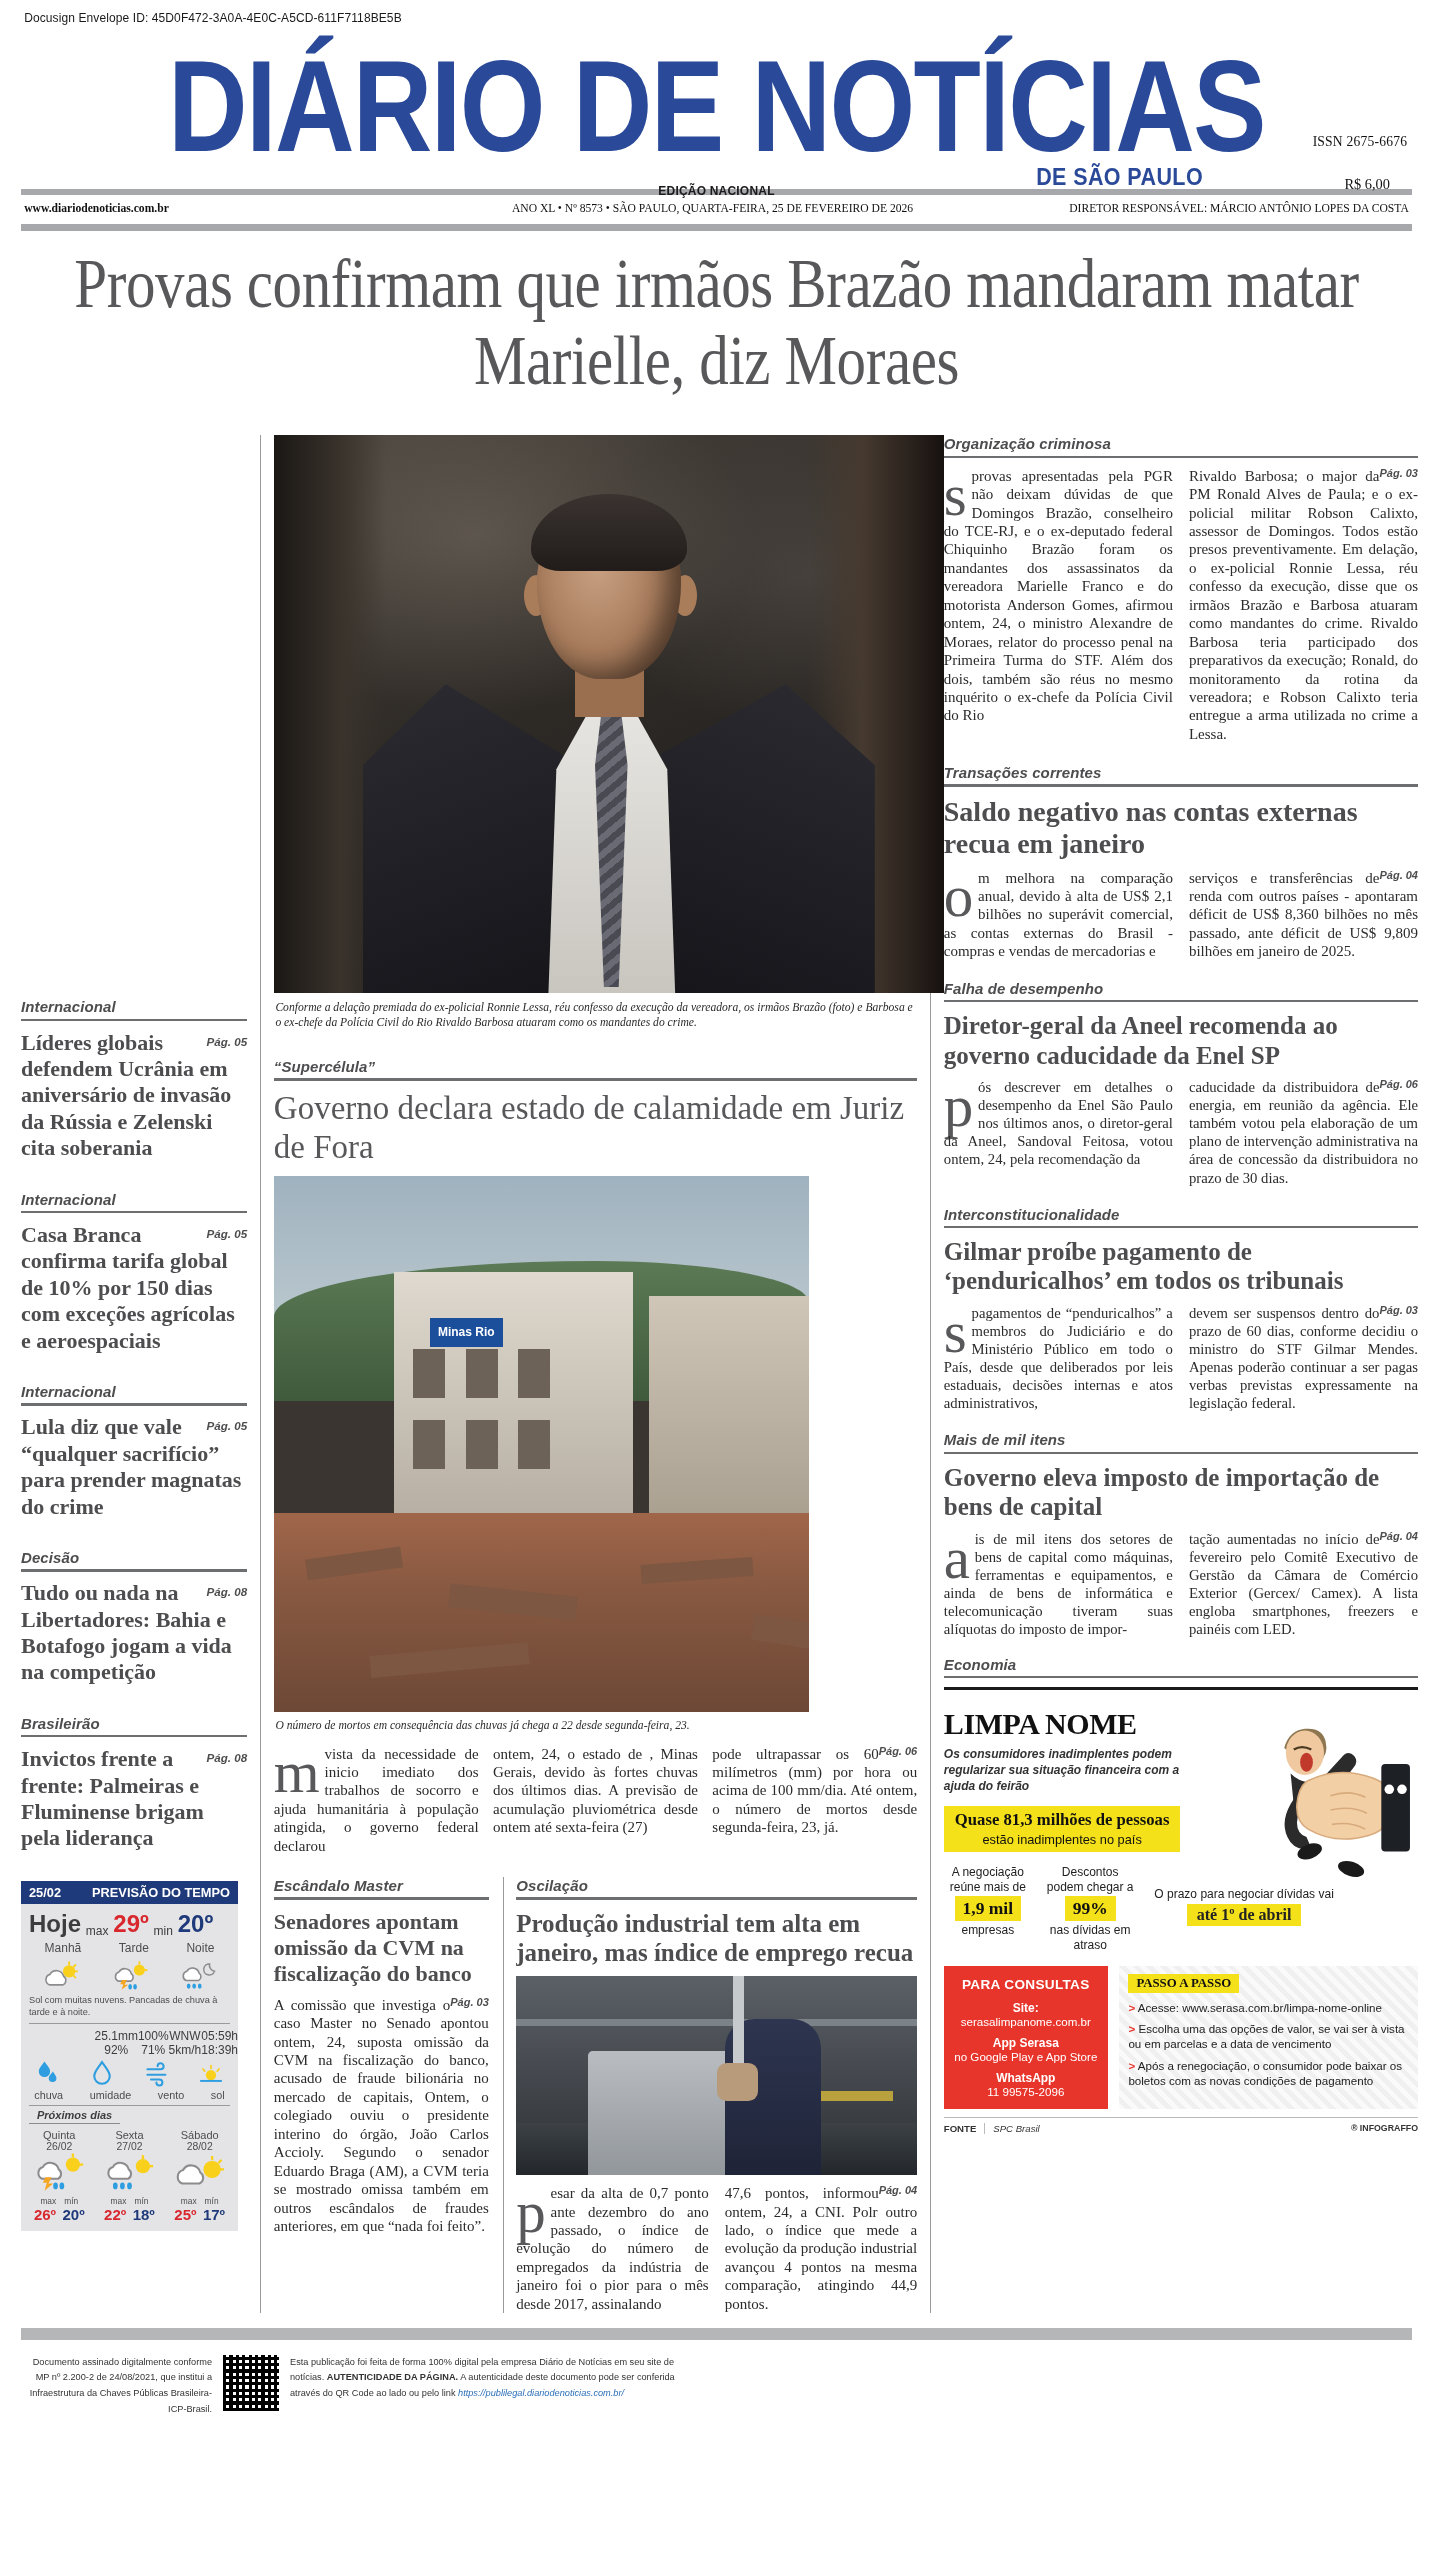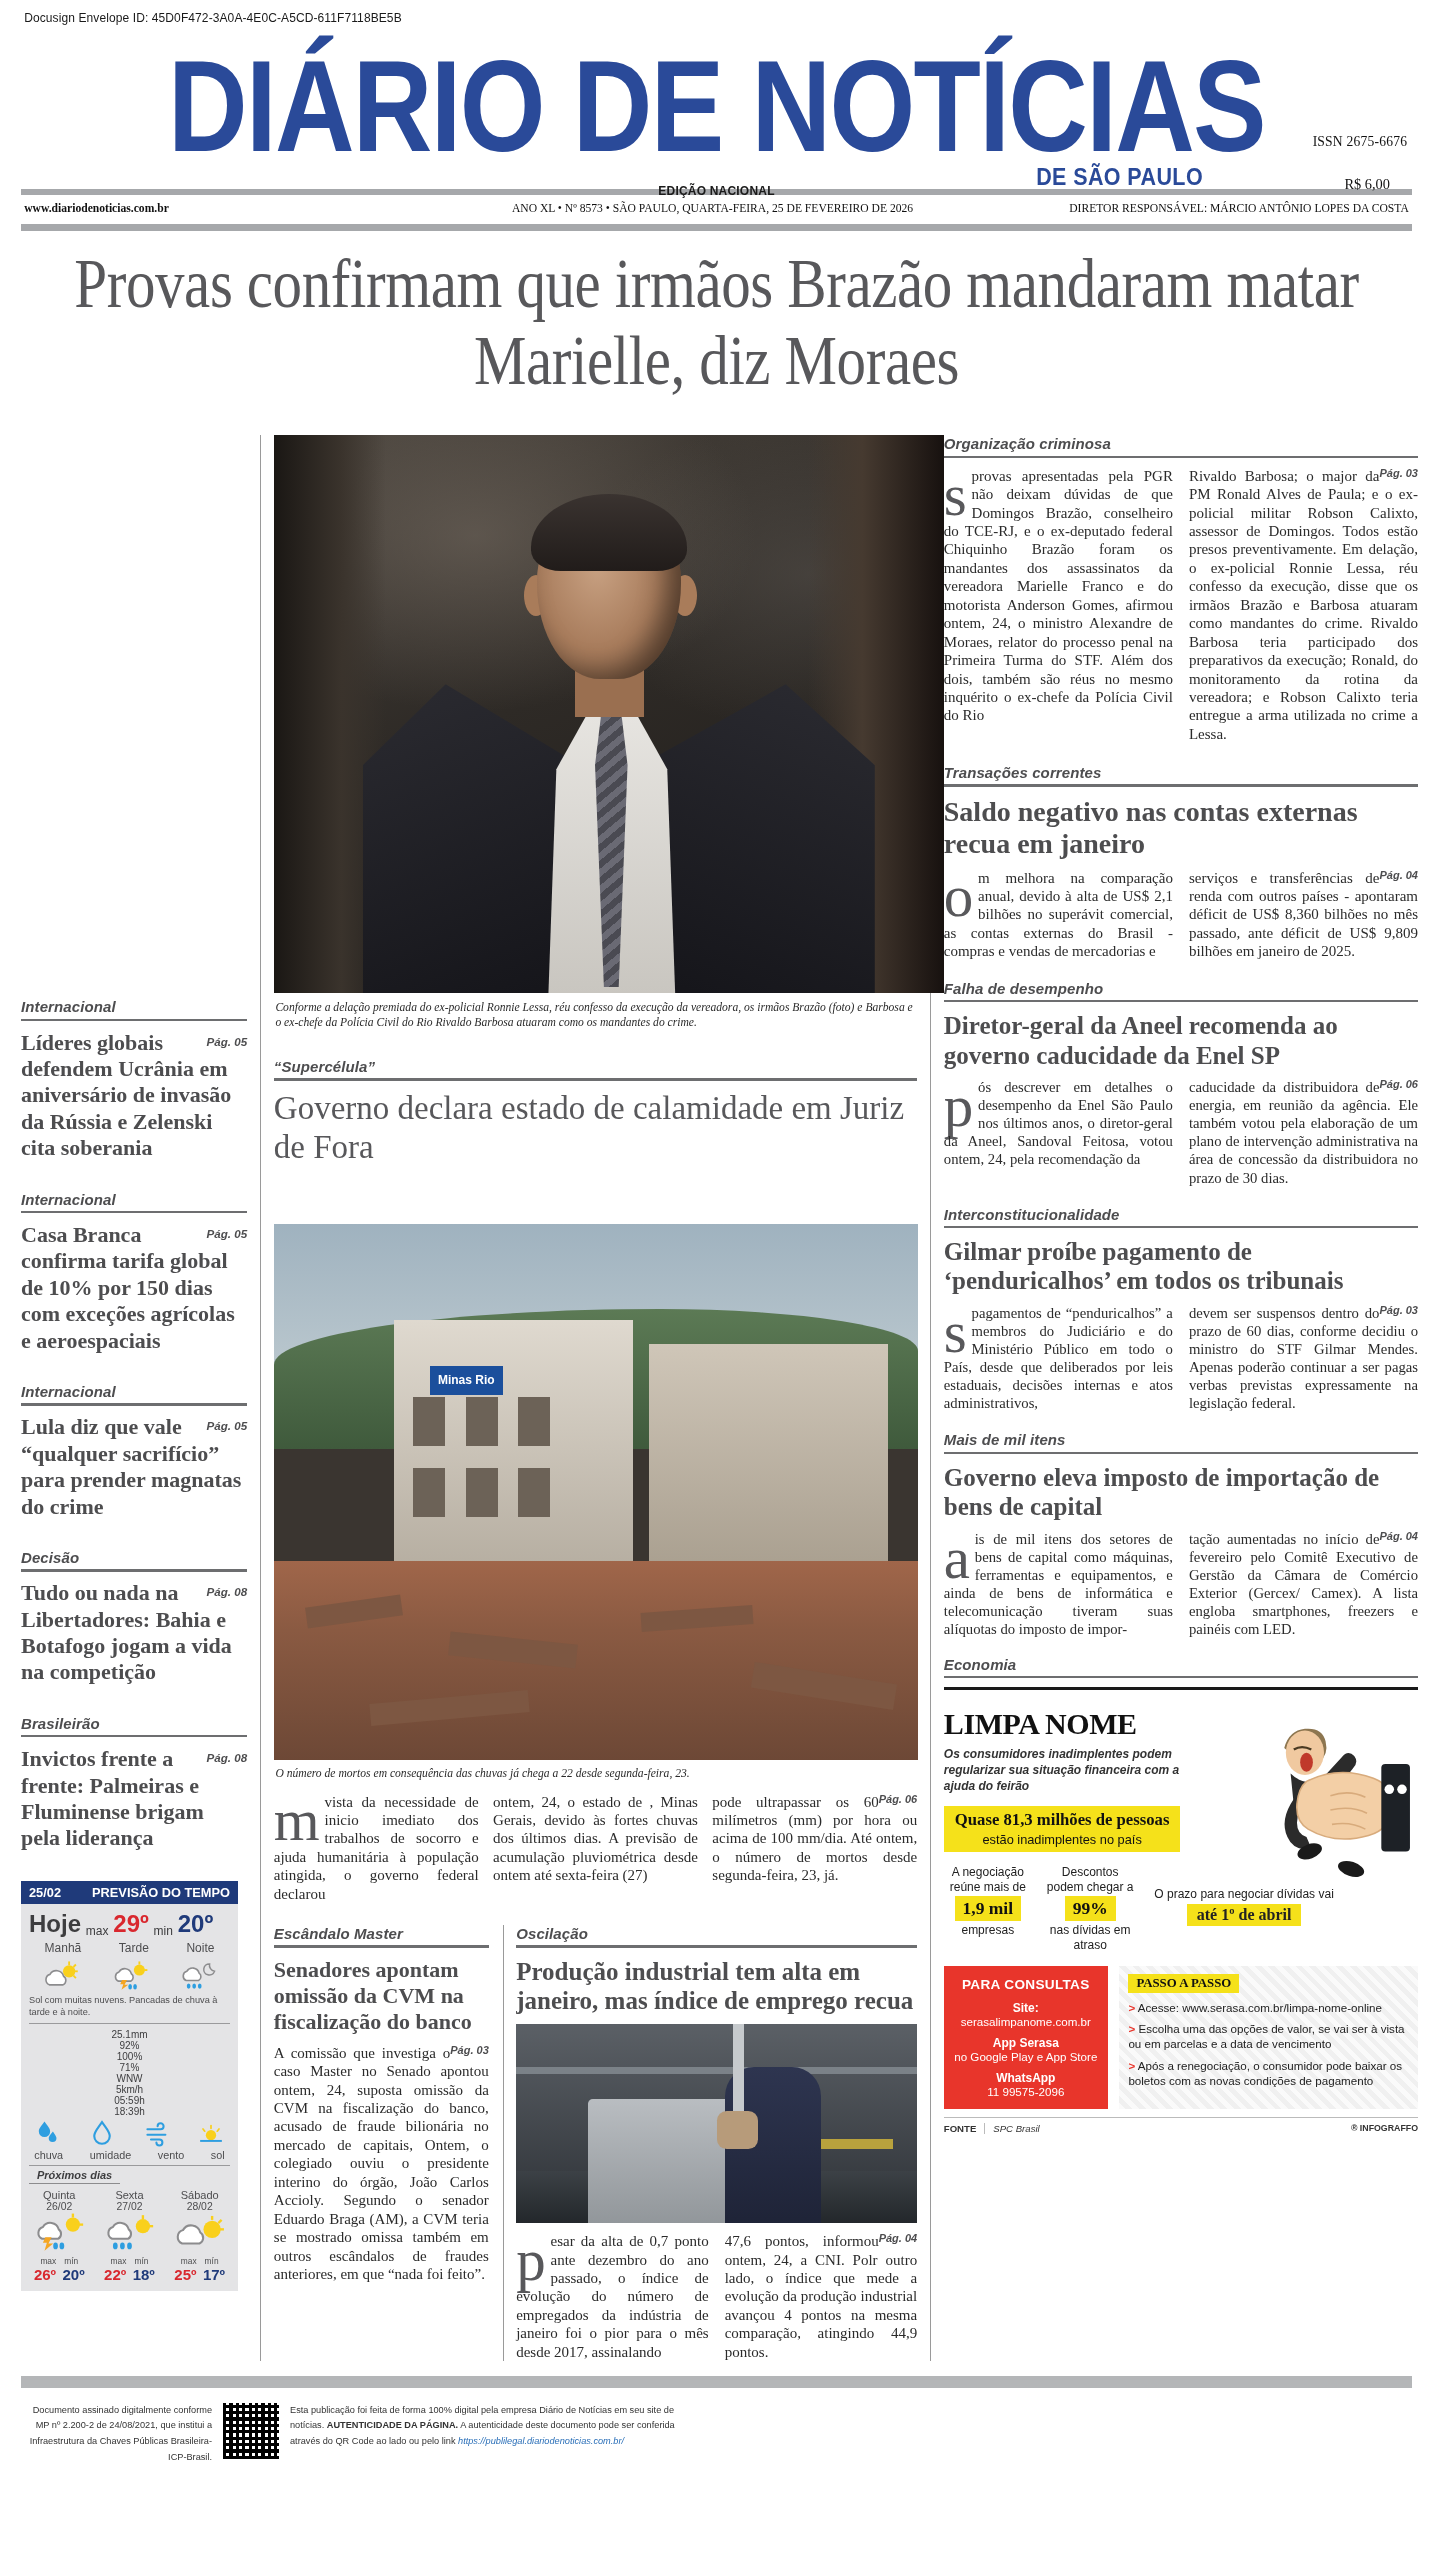--- a/index.html
+++ b/index.html
@@ -147,21 +147,21 @@
     position:absolute; left:378px; top:249px; width:223px; height:311px;
     background: linear-gradient(200deg,#2b2b31,#15151a);
     clip-path: polygon(60% 0, 100% 26%, 100% 100%, 0 100%, 0 24%);
   }
   .lp-blur-l { position:absolute; left:0; top:0; width:112px; height:558px;
     background: linear-gradient(90deg,#1a1714,#3a332c 60%, rgba(58,51,44,0)); }
   .lp-blur-r { position:absolute; right:0; top:0; width:136px; height:558px;
     background: linear-gradient(270deg,#17110f,#463a30 60%, rgba(70,58,48,0)); }
 
   
-  .flood-photo { width: 644px; height: 536px; position: relative; overflow: hidden; margin-top: 48px; }
+  .flood-photo { width: 535px; height: 536px; position: relative; overflow: hidden; }
   .fp-sky { position:absolute; inset:0 0 58% 0; background:linear-gradient(180deg,#9fb2bf,#c9d3d6); }
   .fp-hill { position:absolute; left:0; top:16%; width:100%; height:26%;
     background: linear-gradient(180deg,#5c7a55,#3f5a3c); border-radius: 60% 40% 0 0 / 40% 30% 0 0; }
   .fp-bldg1 { position:absolute; left:120px; top:96px; width:239px; height:255px;
     background: linear-gradient(180deg,#dfd9cf,#b5ada0); }
   .fp-bldg1 .win { position:absolute; background:#6c6257; }
   .fp-bldg2 { position:absolute; left:375px; top:120px; width:239px; height:239px;
     background: linear-gradient(180deg,#cfc6b8,#a79d8d); }
   .fp-sign { position:absolute; left:156px; top:142px; width:73px; height:29px;
     background:#1b4f9c; color:#fff; font-family:"Liberation Sans",sans-serif;
@@ -255,22 +255,22 @@
   .wx-hoje { font-family:"Liberation Sans",sans-serif; font-weight:bold; font-size:24px; color:#3d3d3f; }
   .wx-mm { font-family:"Liberation Sans",sans-serif; font-size:12px; color:#3d3d3f; }
   .wx-max { font-family:"Liberation Sans",sans-serif; font-weight:bold; font-size:24px; color:#d9272e; }
   .wx-min { font-family:"Liberation Sans",sans-serif; font-weight:bold; font-size:24px; color:#1f3a7a; }
   .wx-periods { display:flex; justify-content:space-around; padding: 1.6px 4.8px;
     font-family:"Liberation Sans",sans-serif; font-size:12px; color:#4d4d4f; }
   .wx-icons { display:flex; justify-content:space-around; padding: 1.6px 4.8px 4.8px; }
   .wx-desc { font-family:"Liberation Sans",sans-serif; font-size:9.2px; color:#4d4d4f;
     padding: 0 8px 4.8px; line-height:1.25; }
   .wx-sep { height:0.8px; background:#9a9a9c; margin: 0 8px; }
-  .wx-stats { display:flex; justify-content:space-between; text-align:center;
-    font-family:"Liberation Sans",sans-serif; font-size:10px; color:#3d3d3f; padding-top:4.8px;flex-direction:column; }
+  .wx-stats { display:flex; justify-content:flex-end; text-align:center;
+    font-family:"Liberation Sans",sans-serif; font-size:12px; color:#3d3d3f; padding-top:4.8px; }
   .wx-stat-ico { display:flex; justify-content:space-around; padding: 3.2px 0 1.6px; }
   .wx-stat-lbl { display:flex; justify-content:space-around; font-family:"Liberation Sans",sans-serif;
     font-size:10.8px; color:#4d4d4f; padding-bottom:4.8px; }
   .wx-next-lbl { font-family:"Liberation Sans",sans-serif; font-style:italic; font-weight:bold;
     font-size:11px; color:#3d3d3f; padding: 3.2px 8px 1.6px; border-bottom:0.8px solid #8c8c8e;
     display:inline-block; margin-left:8px; }
   .wx-days { display:flex; justify-content:space-around; padding: 4.8px 3.2px 8px; }
   .wx-day { text-align:center; font-family:"Liberation Sans",sans-serif; font-size:10.4px; color:#4d4d4f; }
   .wx-day .dn { font-size:11px; }
   .wx-day .mm { display:flex; gap:8px; justify-content:center; margin-top:1.6px; font-size:8.4px; }

